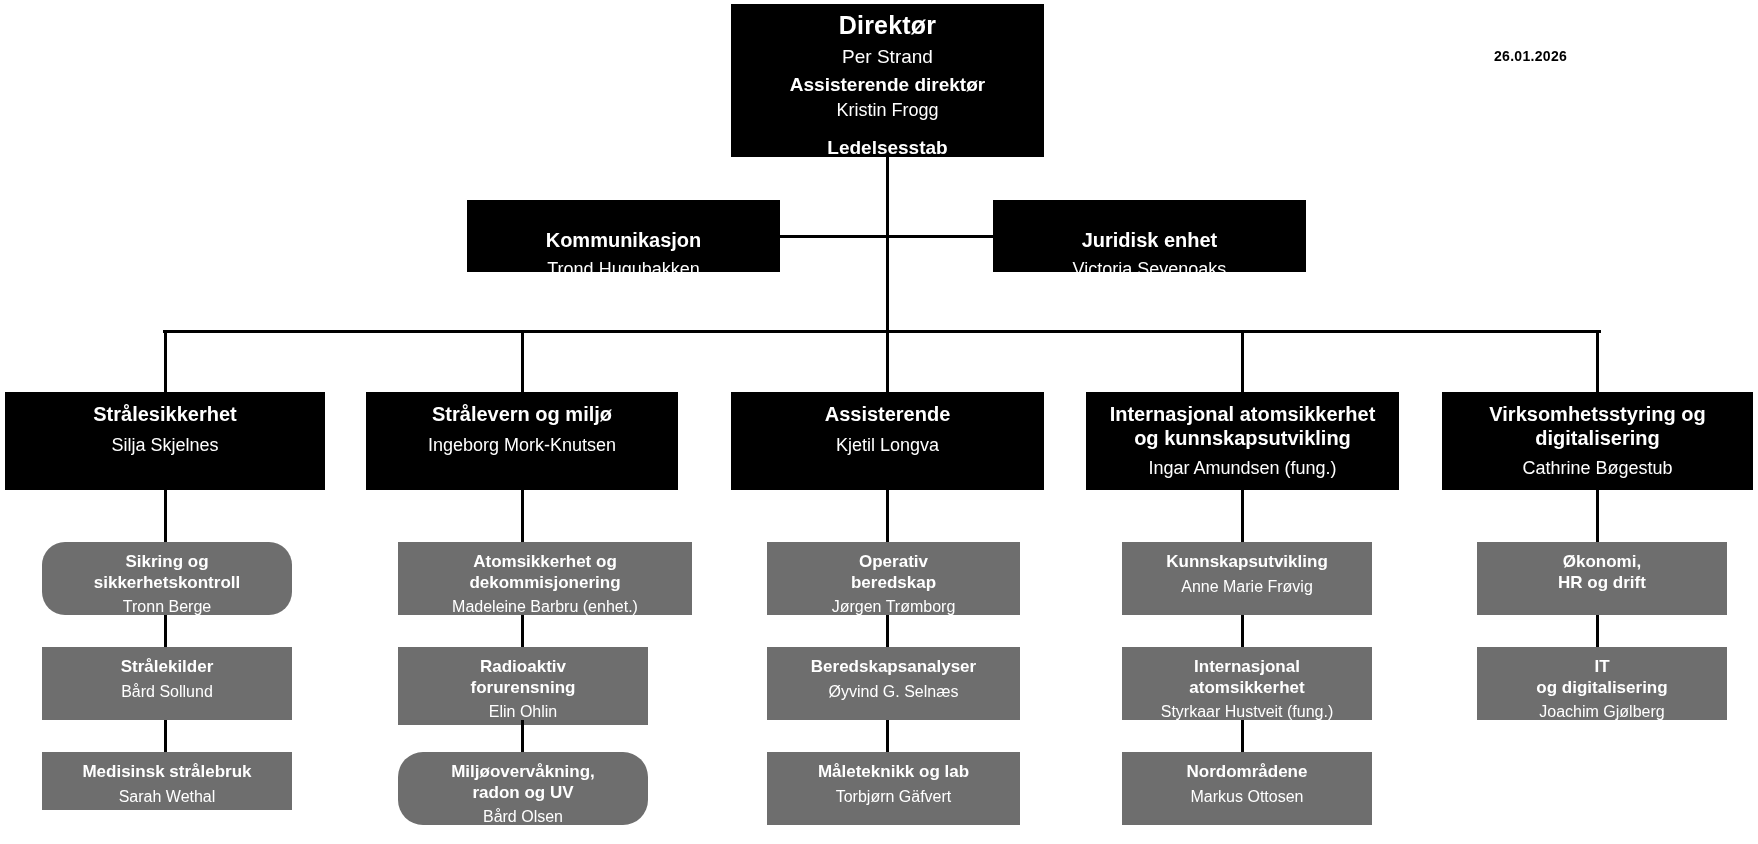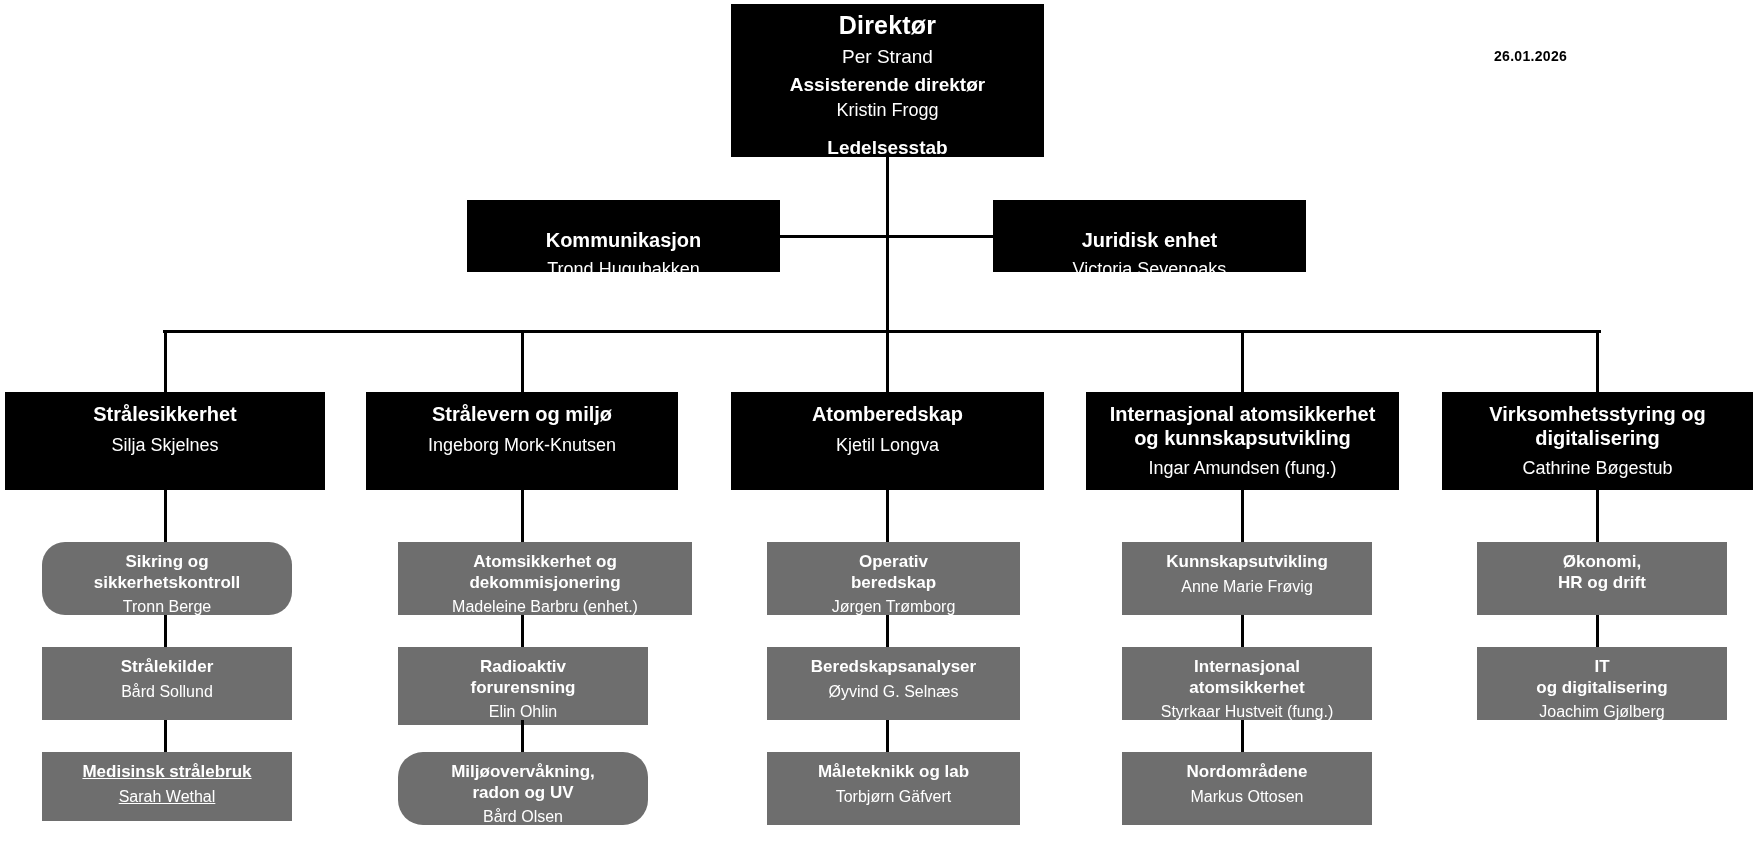--- a/index.html
+++ b/index.html
@@ -142,21 +142,21 @@
       <div class="box gray unit-box" style="left: 42px; width: 250px; top: 542px; height: 73px; border-radius: 23px;">
         <div class="title">Sikring og<br>sikkerhetskontroll</div>
         <div class="person">Tronn Berge</div>
       </div>
       <div class="line" style="left: 163.5px; top: 615px; width: 3px; height: 32px;"></div>
       <div class="box gray unit-box" style="left: 42px; width: 250px; top: 647px; height: 73px;">
         <div class="title">Strålekilder</div>
         <div class="person">Bård Sollund</div>
       </div>
       <div class="line" style="left: 163.5px; top: 720px; width: 3px; height: 32px;"></div>
-      <div class="box gray unit-box" style="left: 42px; width: 250px; top: 752px; height: 69px; text-decoration: underline;">
+      <div class="box gray unit-box" style="left: 42px; width: 250px; top: 752px; height: 58px;">
         <div class="title">Medisinsk strålebruk</div>
         <div class="person">Sarah Wethal</div>
       </div>
       <div class="line" style="left: 520.5px; top: 330px; width: 3px; height: 62px;"></div>
       <div class="box dark dept-box" style="left: 366px; width: 312px;">
         <div class="title">Strålevern og miljø</div>
         <div class="person">Ingeborg Mork-Knutsen</div>
       </div>
       <div class="line" style="left: 520.5px; top: 490px; width: 3px; height: 52px;"></div>
       <div class="box gray unit-box" style="left: 398px; width: 294px; top: 542px; height: 73px;">
@@ -168,21 +168,21 @@
         <div class="title">Radioaktiv<br>forurensning</div>
         <div class="person">Elin Ohlin</div>
       </div>
       <div class="line" style="left: 520.5px; top: 720px; width: 3px; height: 32px;"></div>
       <div class="box gray unit-box" style="left: 398px; width: 250px; top: 752px; height: 73px; border-radius: 25px;">
         <div class="title">Miljøovervåkning,<br>radon og UV</div>
         <div class="person">Bård Olsen</div>
       </div>
       <div class="line" style="left: 886px; top: 330px; width: 3px; height: 62px;"></div>
       <div class="box dark dept-box" style="left: 731px; width: 313px;">
-        <div class="title">Atomberedskap</div>
+        <div class="title">Assisterende</div>
         <div class="person">Kjetil Longva</div>
       </div>
       <div class="line" style="left: 886px; top: 490px; width: 3px; height: 52px;"></div>
       <div class="box gray unit-box" style="left: 767px; width: 253px; top: 542px; height: 73px;">
         <div class="title">Operativ<br>beredskap</div>
         <div class="person">Jørgen Trømborg</div>
       </div>
       <div class="line" style="left: 886px; top: 615px; width: 3px; height: 32px;"></div>
       <div class="box gray unit-box" style="left: 767px; width: 253px; top: 647px; height: 73px;">
         <div class="title">Beredskapsanalyser</div>

